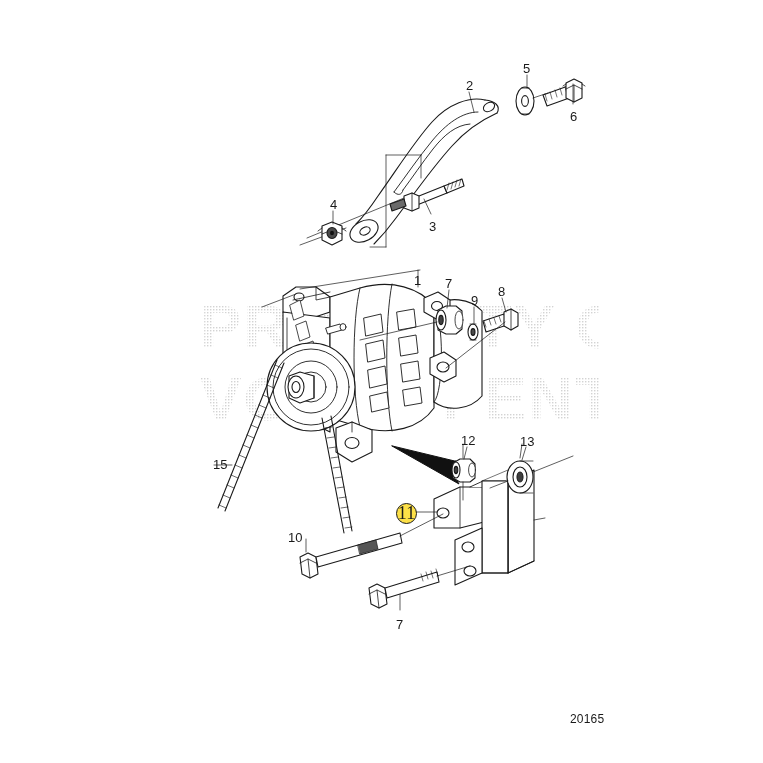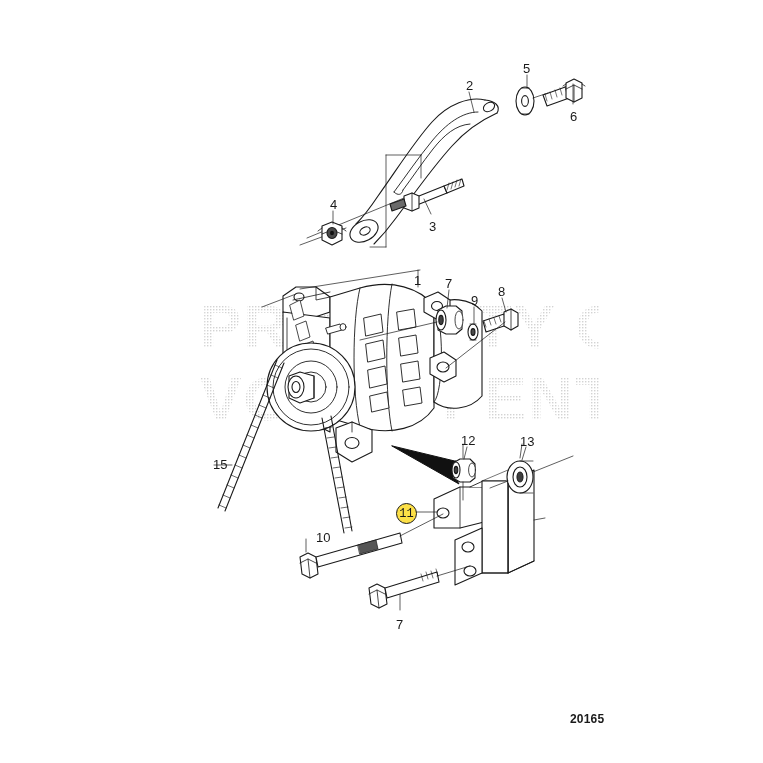--- a/index.html
+++ b/index.html
@@ -32,35 +32,35 @@
     color: #1a1a1a;
     line-height: 1;
     white-space: nowrap;
   }
   .callout-circled {
     position: absolute;
     width: 19px;
     height: 19px;
     border: 1px solid #1a1a1a;
     border-radius: 50%;
-    font-family: Liberation Mono, monospace;
-    font-size: 12px;
+    font-family: Liberation Serif, serif;
+    font-size: 18px;
     color: #1a1a1a;
     display: flex;
     align-items: center;
     justify-content: center;
     background: #fde047;
   }
   #catalog-number {
     position: absolute;
     left: 570px;
     top: 712px;
     font-family: "Liberation Sans", sans-serif;
     font-size: 12px;
-    font-weight: bold;
+    font-weight: normal;
     color: #1a1a1a;
     letter-spacing: 0.2px;
   }
   .wm-text {
     font-family: "Liberation Sans", sans-serif;
     font-weight: bold;
     fill: #cfcfcf;
     letter-spacing: 2px;
   }
 </style>
@@ -407,21 +407,21 @@
 
   <span class="callout" style="left:414px; top:274px;">1</span>
   <span class="callout" style="left:466px; top:79px;">2</span>
   <span class="callout" style="left:429px; top:220px;">3</span>
   <span class="callout" style="left:330px; top:198px;">4</span>
   <span class="callout" style="left:523px; top:62px;">5</span>
   <span class="callout" style="left:570px; top:110px;">6</span>
   <span class="callout" style="left:445px; top:277px;">7</span>
   <span class="callout" style="left:498px; top:285px;">8</span>
   <span class="callout" style="left:471px; top:294px;">9</span>
-  <span class="callout" style="left:316px; top:531px;text-align:right;">10</span>
+  <span class="callout" style="left:288px; top:531px;text-align:right;">10</span>
   <span class="callout-circled" style="left:396px; top:503px;">11</span>
   <span class="callout" style="left:461px; top:434px;">12</span>
   <span class="callout" style="left:520px; top:435px;text-align:center;">13</span>
   <span class="callout" style="left:396px; top:618px;">7</span>
   <span class="callout" style="left:201px; top:458px;margin-left:12px;">15</span>
 
   <div id="catalog-number">20165</div>
 
 </div>
 

